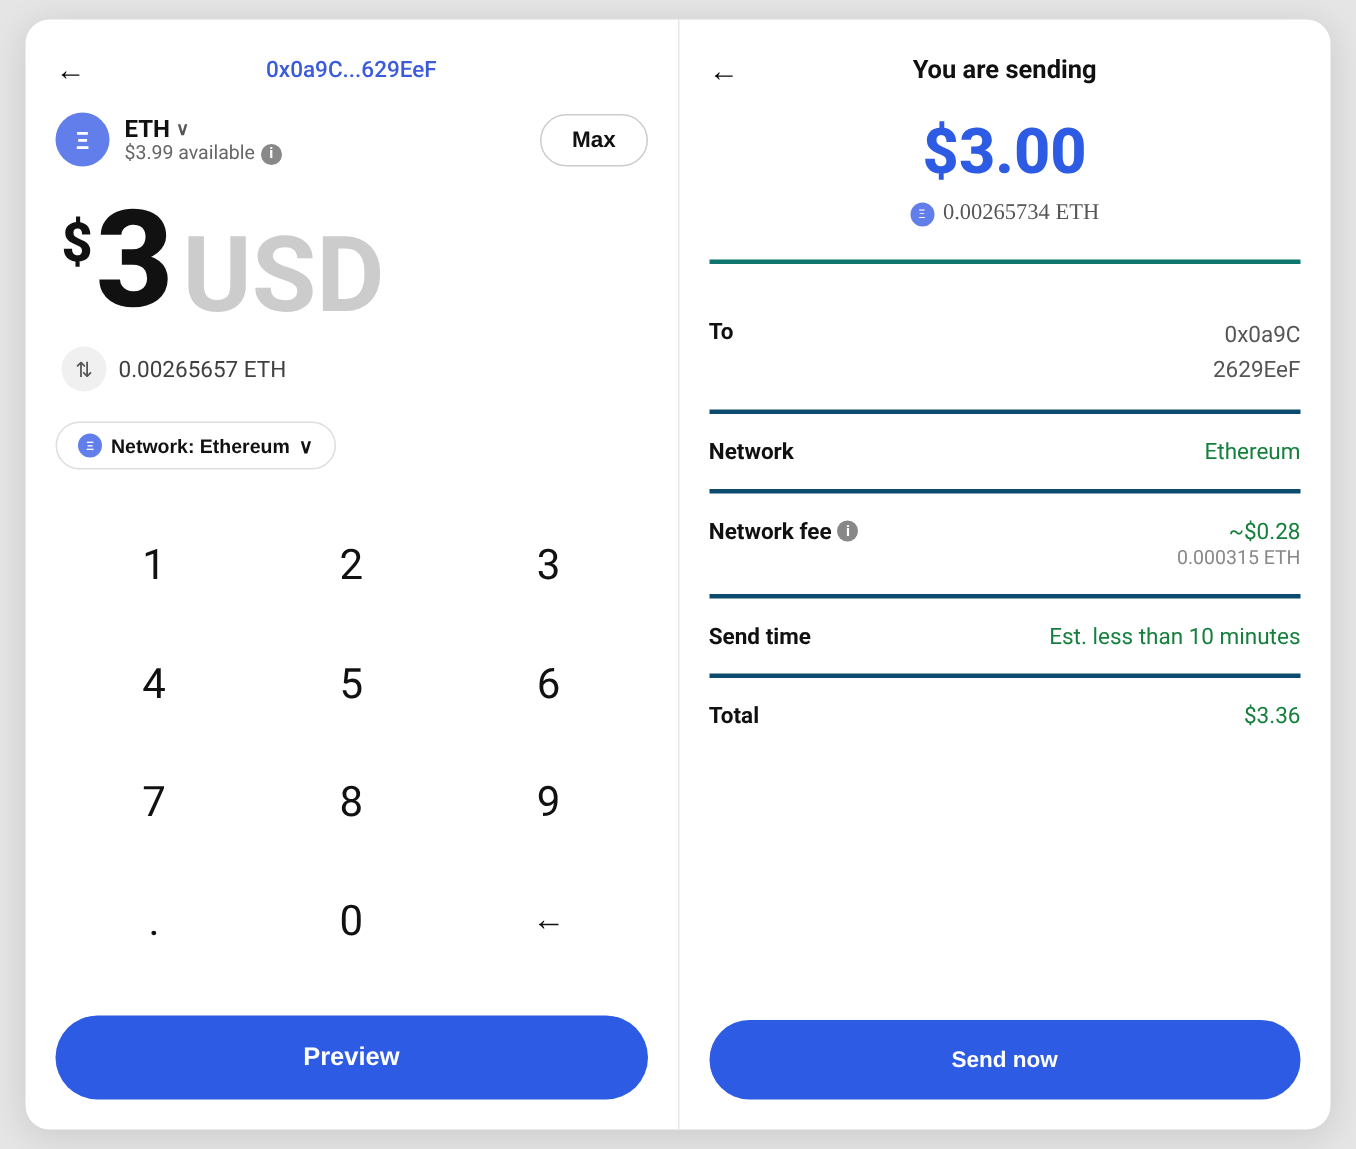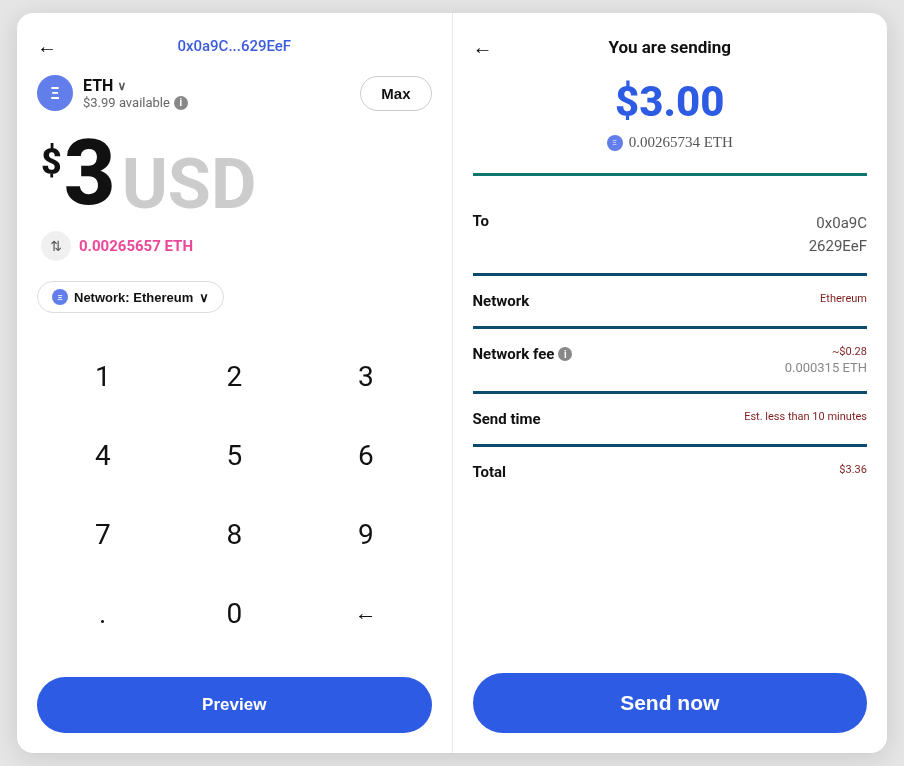--- a/index.html
+++ b/index.html
@@ -174,22 +174,21 @@
       border-radius: 50%;
       display: flex;
       align-items: center;
       justify-content: center;
       font-size: 14px;
       color: #555;
       cursor: pointer;
     }
     .eth-equiv-text {
       font-size: 15px;
-      color: #ec4899;
-      font-weight: bold;
+      color: #404040;
     }
 
     
     .network-note-row {
       display: flex;
       align-items: center;
       gap: 10px;
       margin-bottom: 28px;
     }
     .network-btn {
@@ -309,22 +308,22 @@
     }
     .detail-label {
       font-size: 15px;
       font-weight: 700;
       color: #111;
       display: flex;
       align-items: center;
       gap: 4px;
     }
     .detail-value {
-      font-size: 11px;
-      color: #7f1d1d;
+      font-size: 15px;
+      color: #15803d;
       text-align: right;
     }
     .detail-value-sub {
       font-size: 13px;
       color: #888;
       text-align: right;
       margin-top: 2px;
     }
     .detail-address {
       font-size: 15px;
@@ -333,21 +332,21 @@
       line-height: 1.5;
     }
 
     
     .send-btn {
       background: #2d5be3;
       color: #fff;
       border: none;
       border-radius: 30px;
       padding: 18px;
-      font-size: 21px;
+      font-size: 15px;
       font-weight: 700;
       cursor: pointer;
       width: 100%;
       margin-top: 4px;
     }
   </style>
 </head>
 <body>
 
 <div class="container">

